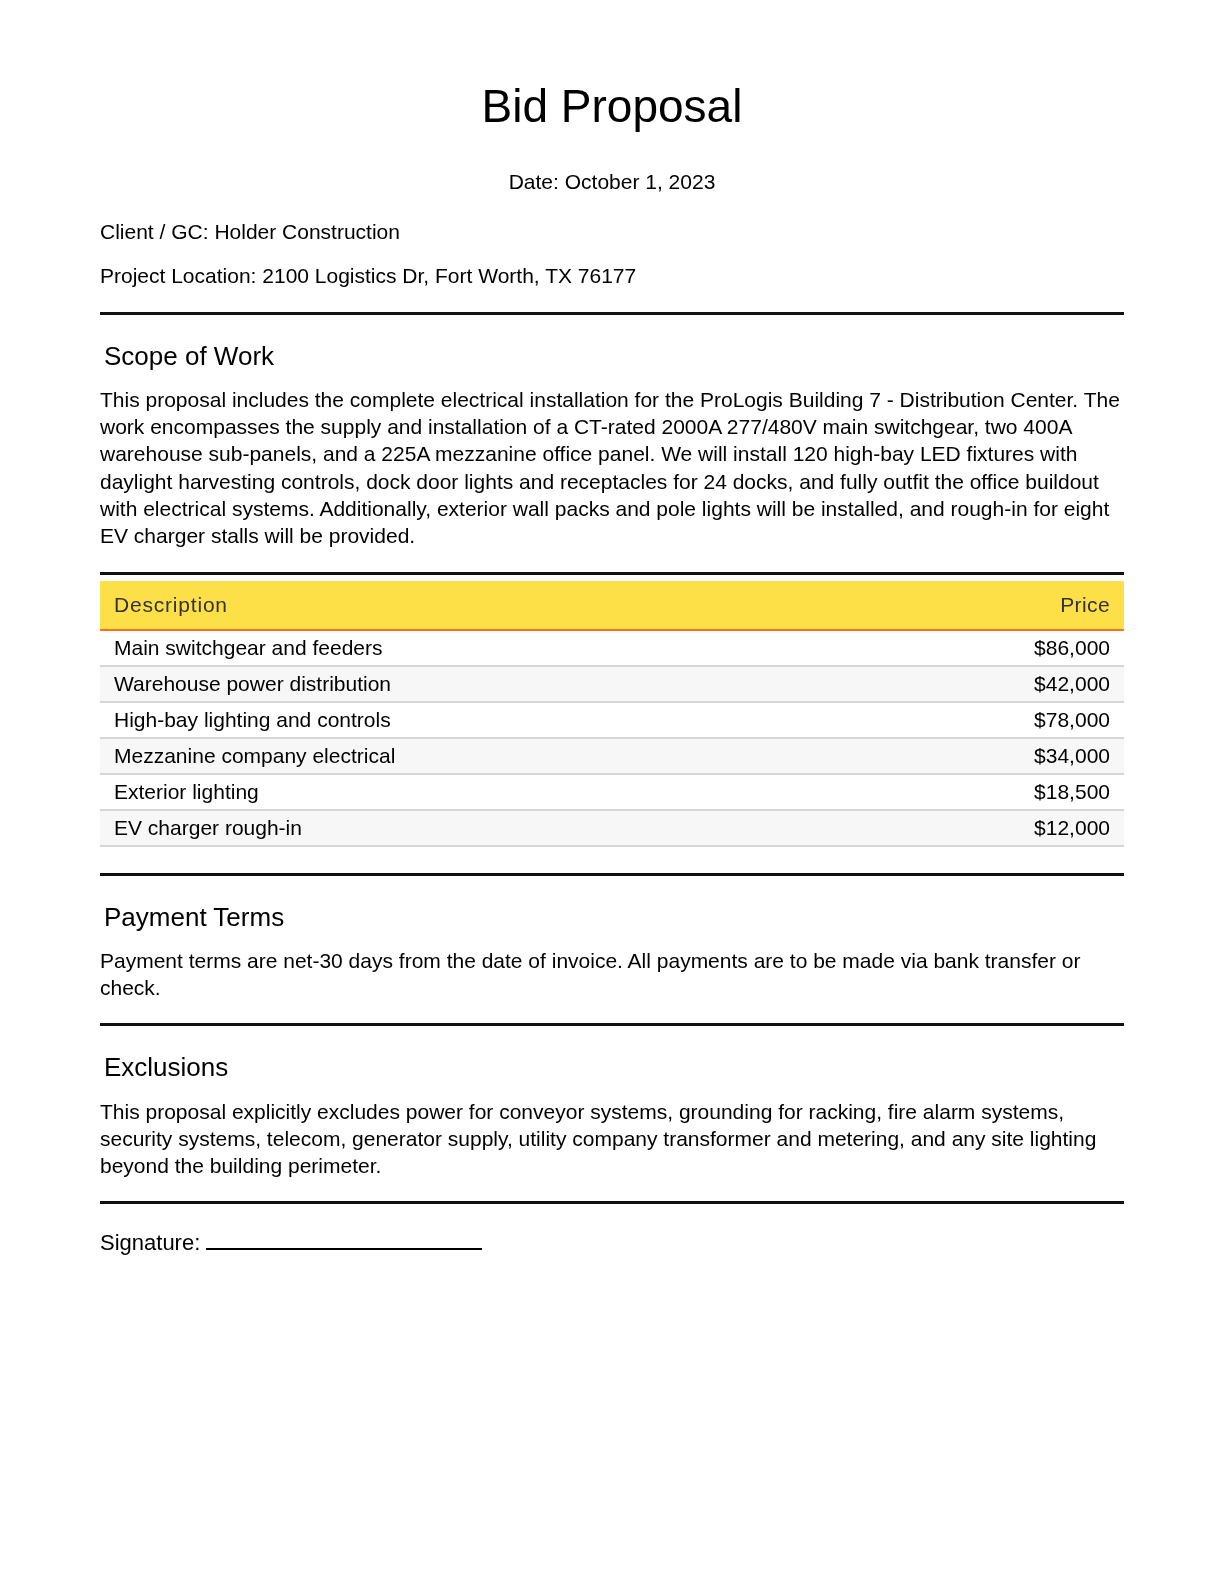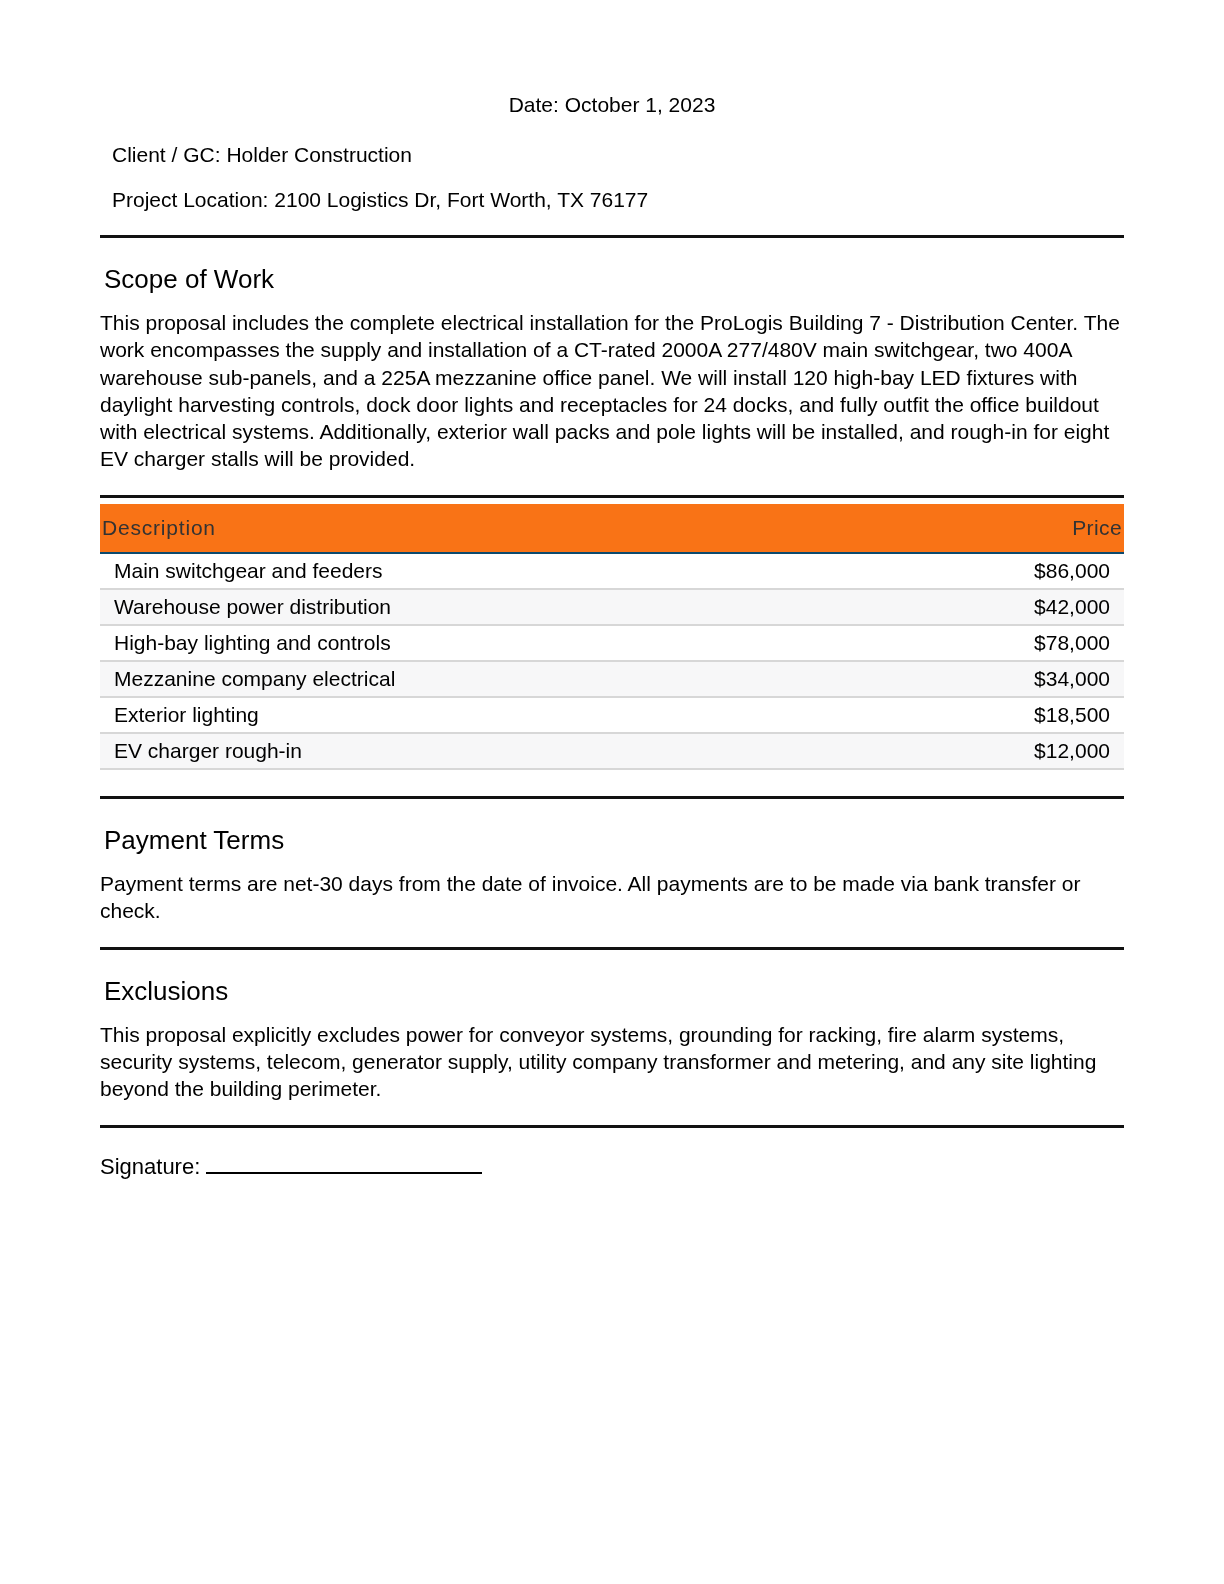--- a/index.html
+++ b/index.html
@@ -21,21 +21,21 @@
   .doc-title {
     font-size: 46px;
     font-weight: 400;
     text-align: center;
     margin: 0 0 36px 0;
     line-height: 1.15;
   }
   .meta-line {
     font-size: 21px;
     line-height: 1.25;
-    margin: 12px;
+    margin: 0;
   }
   .center { text-align: center; }
   .date-line { margin-bottom: 24px; }
   .docno-line { margin-bottom: 6px; }
   .client-line { margin-bottom: 18px; }
   .proj-line { margin-bottom: 2px; }
   hr.rule {
     border: none;
     border-top: 3px solid #111111;
     margin: 22px 0 0 0;
@@ -51,27 +51,27 @@
     line-height: 1.3;
     margin: 0 0 22px 0;
   }
   .pricing-table {
     width: 100%;
     border-collapse: collapse;
     font-size: 21px;
     margin: 6px 0 26px 0;
   }
   .pricing-table th {
-    background: #f97316;
+    background: #fde047;
     color: #333333;
     font-weight: 400;
     letter-spacing: 0.8px;
     text-align: left;
-    padding: 12px 2px;
-    border-bottom: 2px solid #0c4a6e;
+    padding: 12px 14px;
+    border-bottom: 2px solid #f97316;
   }
   .pricing-table th.price-col { text-align: right; letter-spacing: 0.4px; }
   .pricing-table td {
     padding: 5px 14px;
     border-bottom: 2px solid #d7d7d7;
   }
   .pricing-table td.price-cell { text-align: right; }
   .pricing-table tbody tr:nth-child(even) { background: #f7f7f8; }
   .pricing-table tbody tr:nth-child(odd) { background: #ffffff; }
   .signature-block {
@@ -85,20 +85,21 @@
     height: 20px;
     margin-left: 6px;
     vertical-align: baseline;
   }
 </style>
 </head>
 <body>
 
 <div class="page">
 
+  <h1 class="doc-title">Bid Proposal</h1>
 
   <p class="meta-line center date-line"><span>Date:</span> <span>October 1, 2023</span></p>
 
 
   <p class="meta-line client-line"><span>Client / GC:</span> <span>Holder Construction</span></p>
 
   <p class="meta-line proj-line"><span>Project Location:</span> <span>2100 Logistics Dr, Fort Worth, TX 76177</span></p>
 
 
   <hr class="rule">

